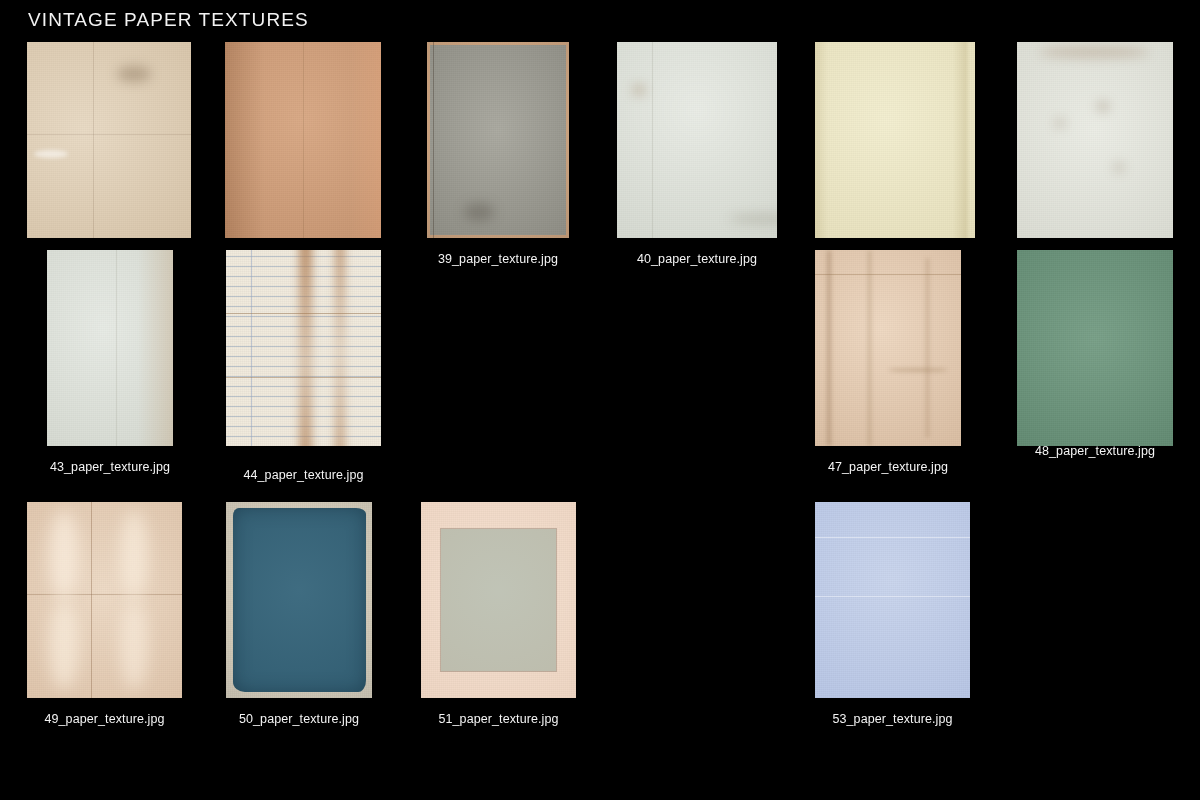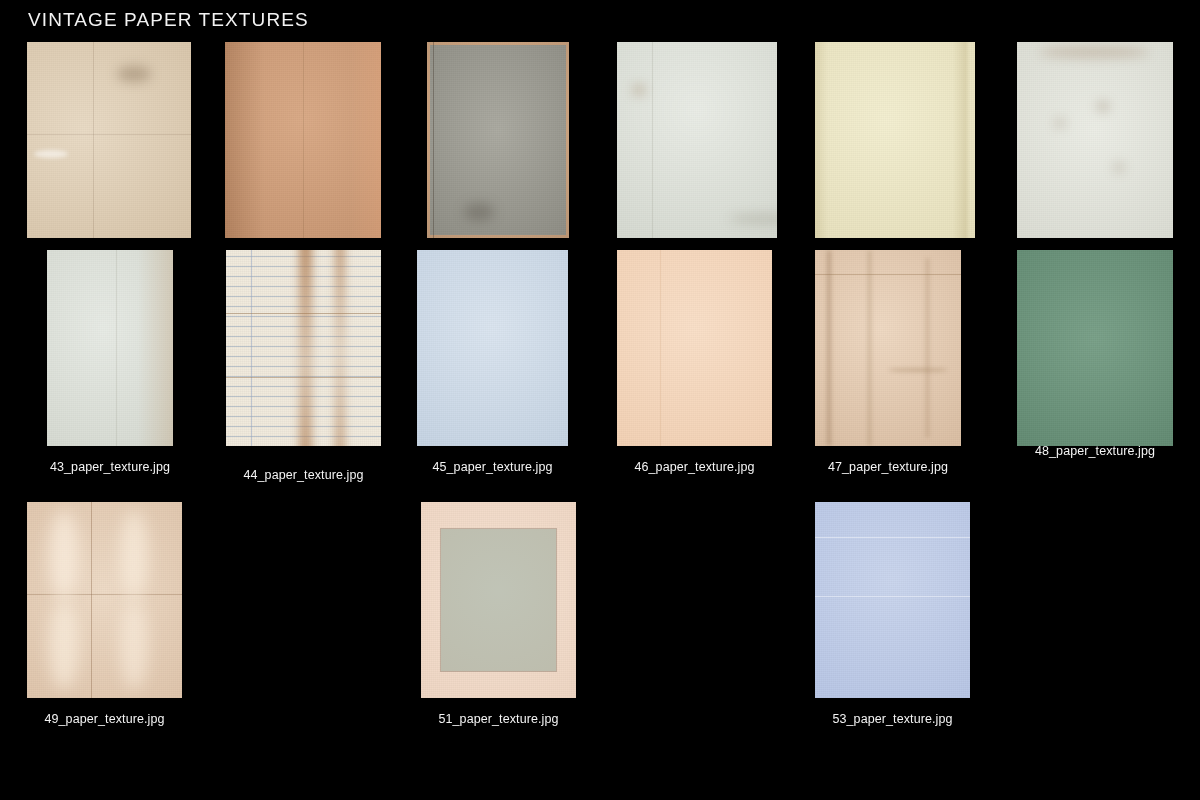--- a/index.html
+++ b/index.html
@@ -217,35 +217,20 @@
             <div class="grain"></div>
             <div class="rule-lines"></div>
             <div class="fold-v" style="left: 16%; background: rgba(150, 165, 195, 0.55);"></div>
             <div class="fold-h" style="top: 32%; background: rgba(150, 115, 80, 0.5);"></div>
             <div class="fold-h" style="top: 65%; background: rgba(150, 115, 80, 0.45);"></div>
             <div class="stain" style="left: 47%; top: -6%; width: 13px; height: 115%; border-radius: 6px; background: linear-gradient(rgba(170, 115, 70, 0.75), rgba(170, 115, 70, 0.3) 55%, rgba(170, 115, 70, 0.65)); filter: blur(4px);"></div>
             <div class="stain" style="left: 70%; top: -4%; width: 10px; height: 112%; border-radius: 6px; background: linear-gradient(rgba(170, 115, 70, 0.6), rgba(170, 115, 70, 0.18) 50%, rgba(170, 115, 70, 0.55)); filter: blur(4px);"></div>
           </div>
           <div class="caption" style="top: 218px;">44_paper_texture.jpg</div>
         </div>
-        <div class="cell" style="left: 417px; width: 151px;">
-          <div class="thumb" style="width: 151px; height: 196px; background: rgb(207, 220, 234);">
-            <div class="grain"></div>
-            <div class="vign" style="background: radial-gradient(120% 100% at 50% 40%, rgba(255, 255, 255, 0.22), rgba(120, 145, 175, 0.2));"></div>
-          </div>
-          <div class="caption" style="top: 210px;">45_paper_texture.jpg</div>
-        </div>
-        <div class="cell" style="left: 617px; width: 155px;">
-          <div class="thumb" style="width: 155px; height: 196px; background: rgb(247, 215, 186);">
-            <div class="grain"></div>
-            <div class="vign" style="background: radial-gradient(125% 100% at 50% 40%, rgba(255, 250, 245, 0.22), rgba(205, 150, 110, 0.18));"></div>
-            <div class="fold-v" style="left: 28%; background: rgba(200, 155, 115, 0.22);"></div>
-          </div>
-          <div class="caption" style="top: 210px;">46_paper_texture.jpg</div>
-        </div>
         <div class="cell" style="left: 815px; width: 146px; border-radius: 6px;">
           <div class="thumb" style="width: 146px; height: 196px; background: rgb(233, 207, 181);">
             <div class="grain"></div>
             <div class="vign" style="background: radial-gradient(125% 100% at 45% 40%, rgba(255, 248, 238, 0.22), rgba(150, 110, 75, 0.28));"></div>
             <div class="fold-h" style="top: 12%; background: rgba(140, 105, 70, 0.35);"></div>
             <div class="stain" style="left: 8%; top: 0%; width: 4px; height: 100%; border-radius: 2px; background: rgba(140, 105, 70, 0.38); filter: blur(2px);"></div>
             <div class="stain" style="left: 36%; top: 0%; width: 3px; height: 100%; border-radius: 2px; background: rgba(140, 105, 70, 0.3); filter: blur(2px);"></div>
             <div class="stain" style="left: 76%; top: 4%; width: 3px; height: 92%; border-radius: 2px; background: rgba(140, 105, 70, 0.28); filter: blur(2px);"></div>
             <div class="stain" style="left: 50%; top: 60%; width: 60px; height: 4px; background: rgba(140, 105, 70, 0.3); filter: blur(2px);"></div>
           </div>
@@ -266,20 +251,28 @@
             <div class="vign" style="background: radial-gradient(120% 100% at 50% 45%, rgba(255, 250, 242, 0.25), rgba(170, 125, 90, 0.25));"></div>
             <div class="fold-v" style="left: 41%; background: rgba(140, 105, 75, 0.4);"></div>
             <div class="fold-h" style="top: 47%; background: rgba(140, 105, 75, 0.35);"></div>
             <div class="stain" style="left: 14%; top: 4%; width: 30px; height: 46%; background: rgba(255, 245, 232, 0.6); filter: blur(8px);"></div>
             <div class="stain" style="left: 14%; top: 50%; width: 30px; height: 46%; background: rgba(255, 245, 232, 0.55); filter: blur(8px);"></div>
             <div class="stain" style="left: 60%; top: 4%; width: 28px; height: 46%; background: rgba(255, 245, 232, 0.55); filter: blur(8px);"></div>
             <div class="stain" style="left: 60%; top: 50%; width: 28px; height: 46%; background: rgba(255, 245, 232, 0.5); filter: blur(8px);"></div>
           </div>
           <div class="caption" style="top: 210px;">49_paper_texture.jpg</div>
         </div>
+        <div class="cell" style="left: 226px; width: 146px;">
+          <div class="thumb" style="width: 146px; height: 196px; background: rgb(228, 216, 194);">
+            <div class="grain"></div>
+            <div class="edge-deckle" style="inset: 3% 4% 3% 5%; position: absolute; background: rgb(51, 99, 121); border-radius: 6px 10px 8px 12px / 8px 6px 12px 10px; box-shadow: rgba(10, 35, 50, 0.45) 0px 0px 18px inset;"></div>
+            <div class="vign" style="background: radial-gradient(125% 100% at 50% 45%, rgba(255, 255, 255, 0.06), rgba(10, 35, 50, 0.22));"></div>
+          </div>
+          <div class="caption" style="top: 210px;">50_paper_texture.jpg</div>
+        </div>
         <div class="cell" style="left: 421px; width: 155px;">
           <div class="thumb" style="width: 155px; height: 196px; background: rgb(244, 221, 203);">
             <div class="grain"></div>
             <div class="inner-plate" style="left: 13%; top: 14%; width: 74%; height: 72%; background: rgb(185, 189, 174);"></div>
             <div class="vign" style="background: radial-gradient(125% 100% at 50% 45%, rgba(255, 255, 255, 0.1), rgba(190, 145, 115, 0.16));"></div>
           </div>
           <div class="caption" style="top: 210px;">51_paper_texture.jpg</div>
         </div>
         <div class="cell" style="left: 815px; width: 155px;">
           <div class="thumb" style="width: 155px; height: 196px; background: rgb(189, 203, 232);">

